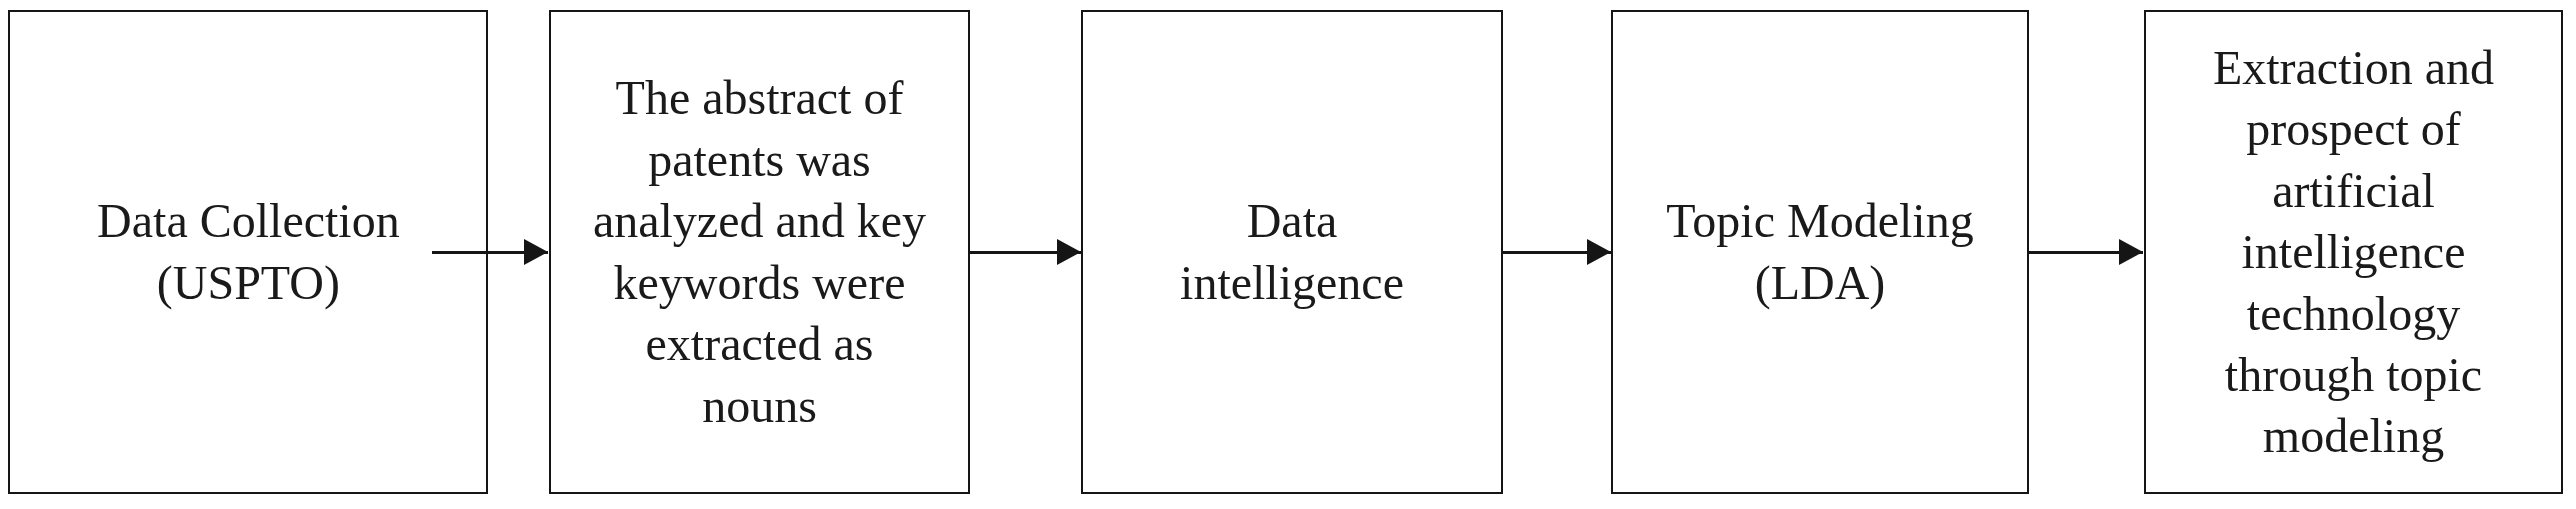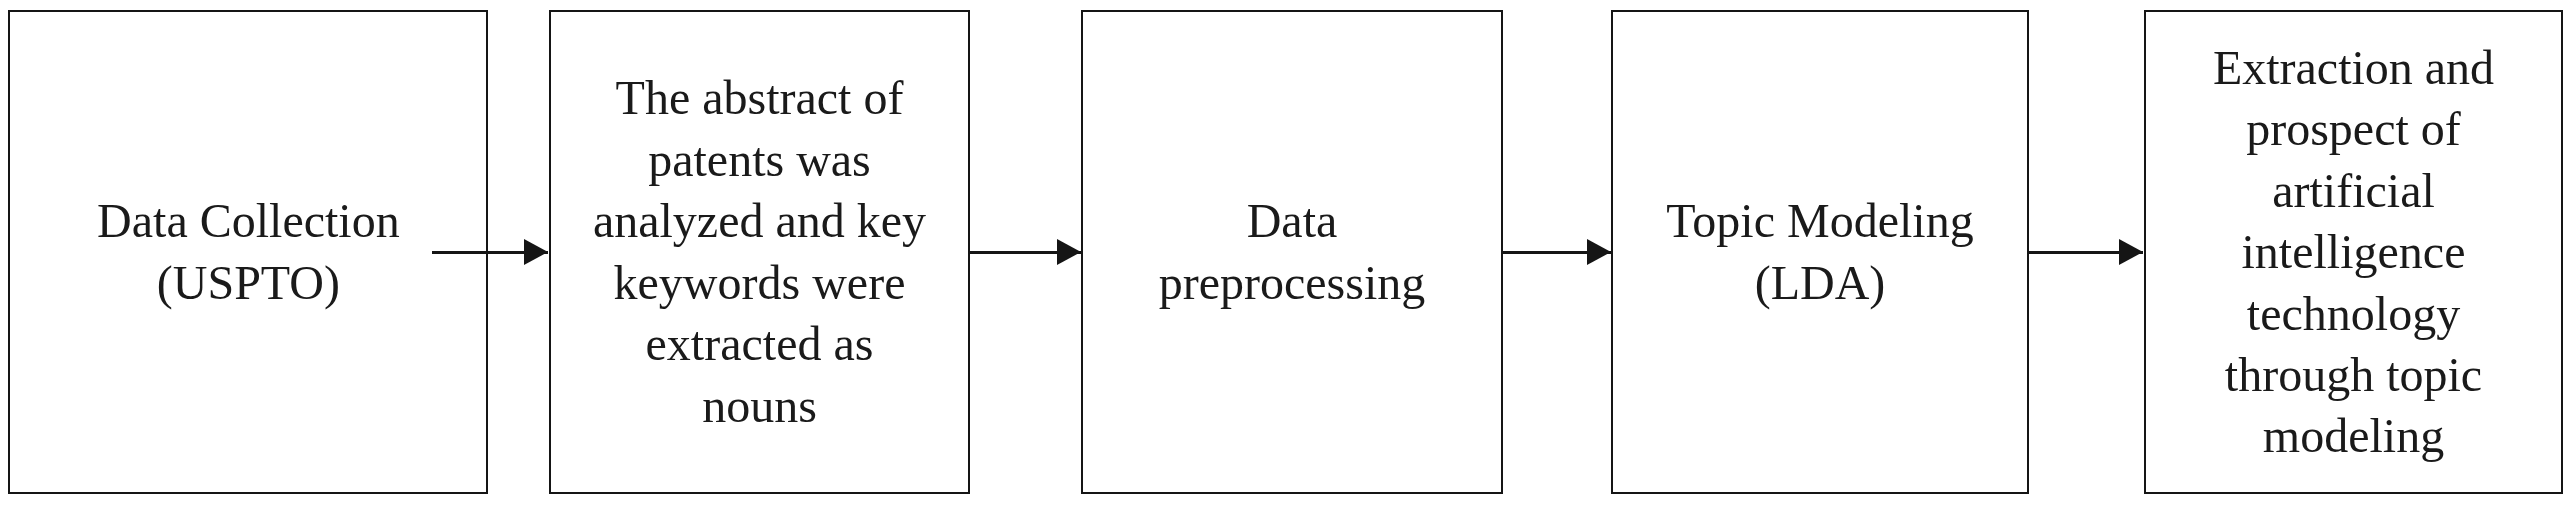--- a/index.html
+++ b/index.html
@@ -83,21 +83,21 @@
 extracted as
 nouns</div>
   </div>
 
   <div class="flow-arrow" id="arrow2">
     <span class="arrowhead"></span>
   </div>
 
   <div class="flow-box" id="box3">
     <div class="label">Data
-preprocessing</div>
+intelligence</div>
   </div>
 
   <div class="flow-arrow" id="arrow3">
     <span class="arrowhead"></span>
   </div>
 
   <div class="flow-box" id="box4">
     <div class="label">Topic Modeling
 (LDA)</div>
   </div>

